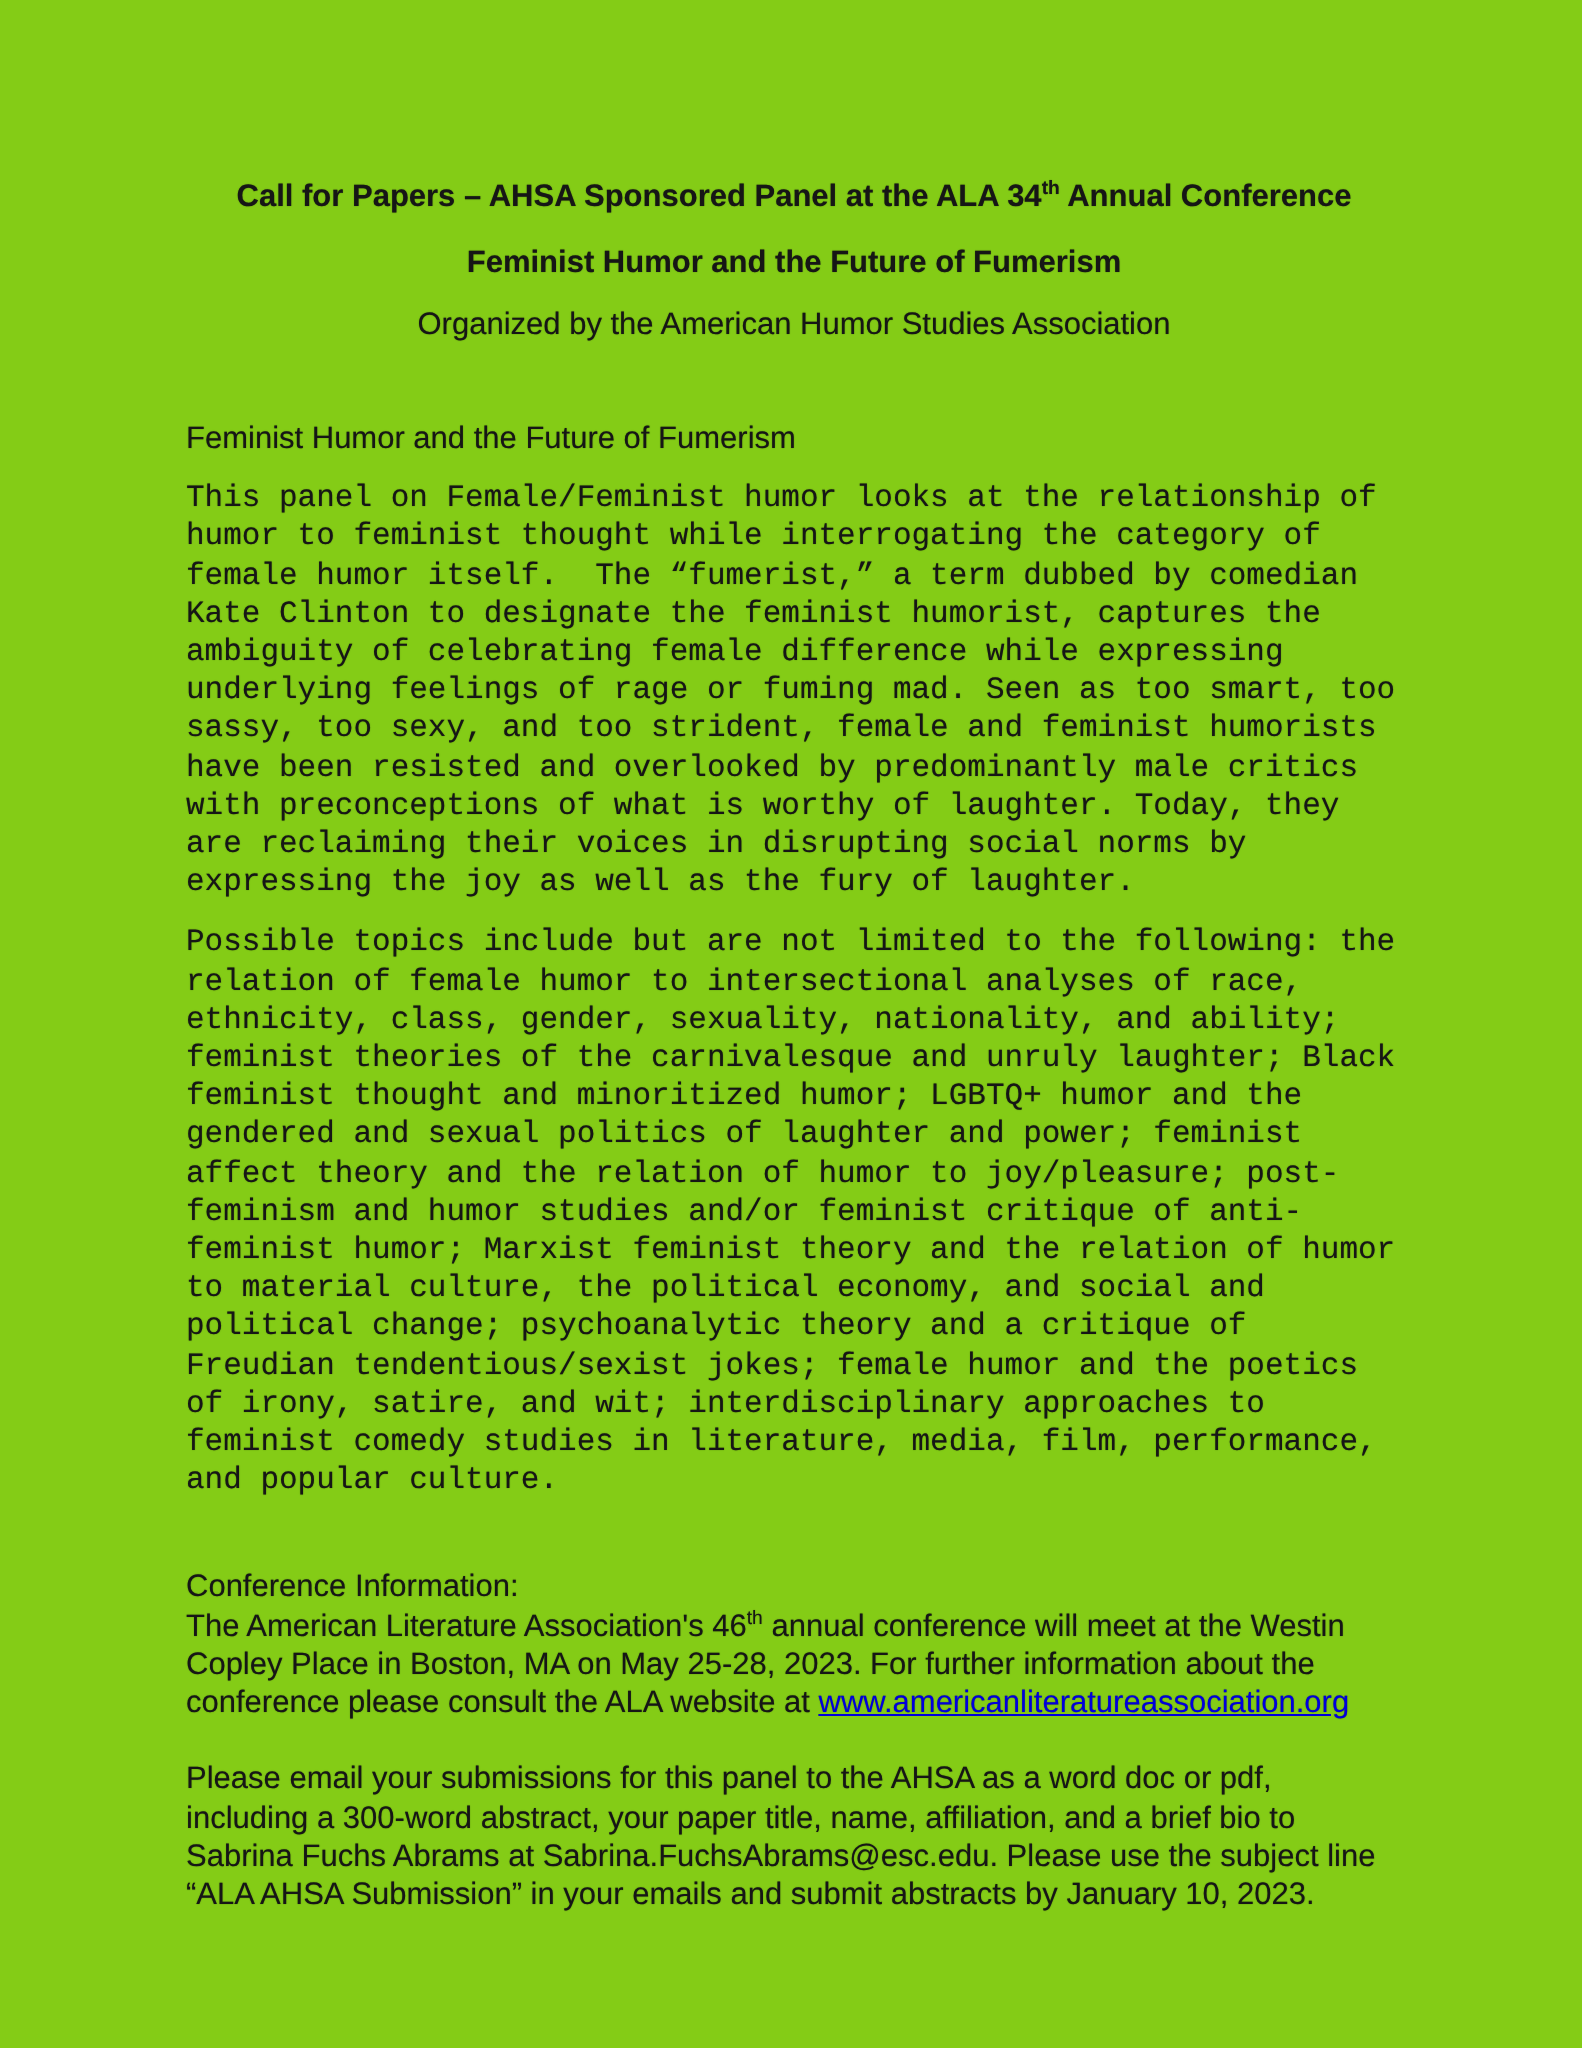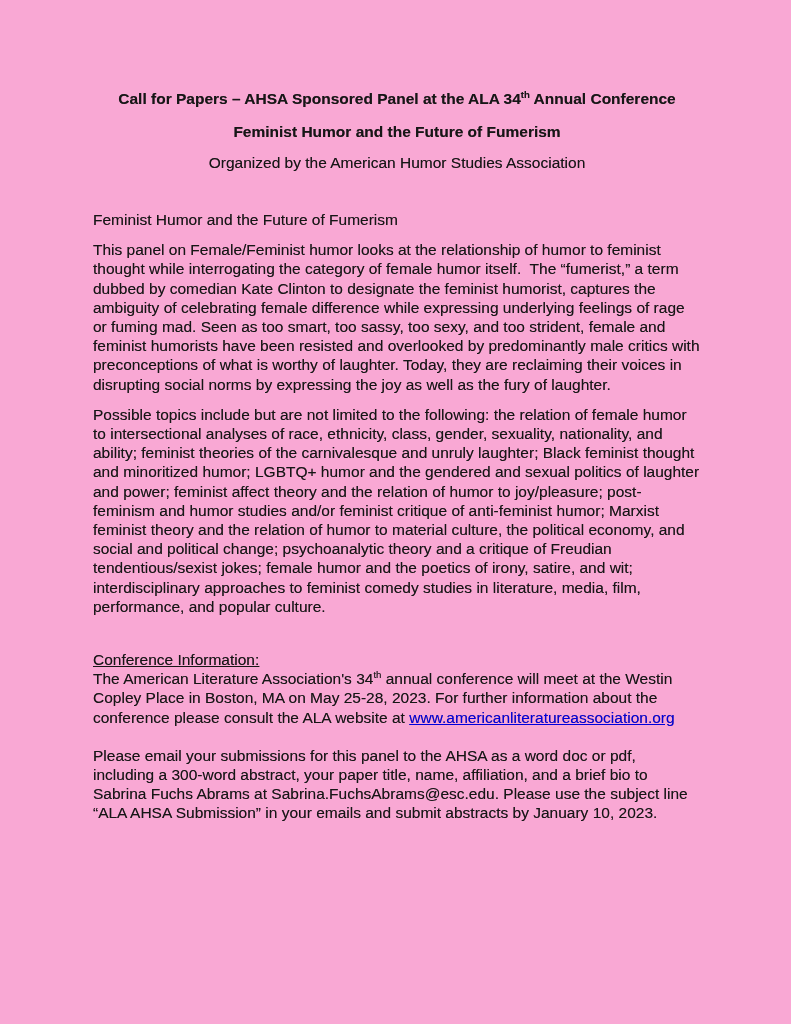--- a/index.html
+++ b/index.html
@@ -5,21 +5,21 @@
   html, body {
     margin: 0;
     padding: 0;
     background: #ffffff;
   }
   .page {
     position: relative;
     width: 791px;
     height: 1024px;
     box-sizing: border-box;
-    background: #f9a8d4;
+    background: #84cc16;
     font-family: "Liberation Sans", sans-serif;
     color: #161616;
     padding: 89px 90px 0 93px;
     overflow: hidden;
     text-shadow: 0 0 0.6px rgba(0,0,0,0.45);
   }
   .doc-header {
     text-align: center;
     font-size: 15.5px;
     line-height: 19px;
@@ -41,29 +41,29 @@
   .doc-body {
     font-size: 15.5px;
     line-height: 19.2px;
     max-width: 612px;
   }
   .panel-title-line {
     margin: 38px 0 0 0;
   }
   .para {
     margin: 11px 0 0 0;
+    font-family: Liberation Mono, monospace;
   }
   .section {
     margin-top: 34px;
   }
   .section.submission {
     margin-top: 19px;
   }
   .section-heading {
-    text-decoration: underline;
     margin: 0;
   }
   .section-text {
     margin: 0;
   }
   sup {
     font-size: 62%;
     line-height: 0;
     vertical-align: super;
   }
@@ -86,21 +86,21 @@
   <main class="doc-body">
 
     <p class="panel-title-line">Feminist Humor and the Future of Fumerism</p>
 
     <p class="para">This panel on Female/Feminist humor looks at the relationship of humor to feminist thought while interrogating the category of female humor itself.&nbsp; The “fumerist,” a term dubbed by comedian Kate Clinton to designate the feminist humorist, captures the ambiguity of celebrating female difference while expressing underlying feelings of rage or fuming mad. Seen as too smart, too sassy, too sexy, and too strident, female and feminist humorists have been resisted and overlooked by predominantly male critics with preconceptions of what is worthy of laughter. Today, they are reclaiming their voices in disrupting social norms by expressing the joy as well as the fury of laughter.</p>
 
     <p class="para">Possible topics include but are not limited to the following: the relation of female humor to intersectional analyses of race, ethnicity, class, gender, sexuality, nationality, and ability; feminist theories of the carnivalesque and unruly laughter; Black feminist thought and minoritized humor; LGBTQ+ humor and the gendered and sexual politics of laughter and power; feminist affect theory and the relation of humor to joy/pleasure; post-feminism and humor studies and/or feminist critique of anti-feminist humor; Marxist feminist theory and the relation of humor to material culture, the political economy, and social and political change; psychoanalytic theory and a critique of Freudian tendentious/sexist jokes; female humor and the poetics of irony, satire, and wit; interdisciplinary approaches to feminist comedy studies in literature, media, film, performance, and popular culture.</p>
 
     <section class="section">
       <div class="section-heading">Conference Information:</div>
-      <p class="section-text"><span>The American Literature Association's 34</span><sup>th</sup><span> annual conference will meet at the Westin Copley Place in Boston, MA on May 25-28, 2023. For further information about the conference please consult the ALA website at </span><a class="doc-link" href="#">www.americanliteratureassociation.org</a></p>
+      <p class="section-text"><span>The American Literature Association's 46</span><sup>th</sup><span> annual conference will meet at the Westin Copley Place in Boston, MA on May 25-28, 2023. For further information about the conference please consult the ALA website at </span><a class="doc-link" href="#">www.americanliteratureassociation.org</a></p>
     </section>
 
     <section class="section submission">
       <p class="section-text">Please email your submissions for this panel to the AHSA as a word doc or pdf, including a 300-word abstract, your paper title, name, affiliation, and a brief bio to Sabrina Fuchs Abrams at Sabrina.FuchsAbrams@esc.edu. Please use the subject line “ALA AHSA Submission” in your emails and submit abstracts by January 10, 2023.</p>
     </section>
 
   </main>
 
 </div>
 

